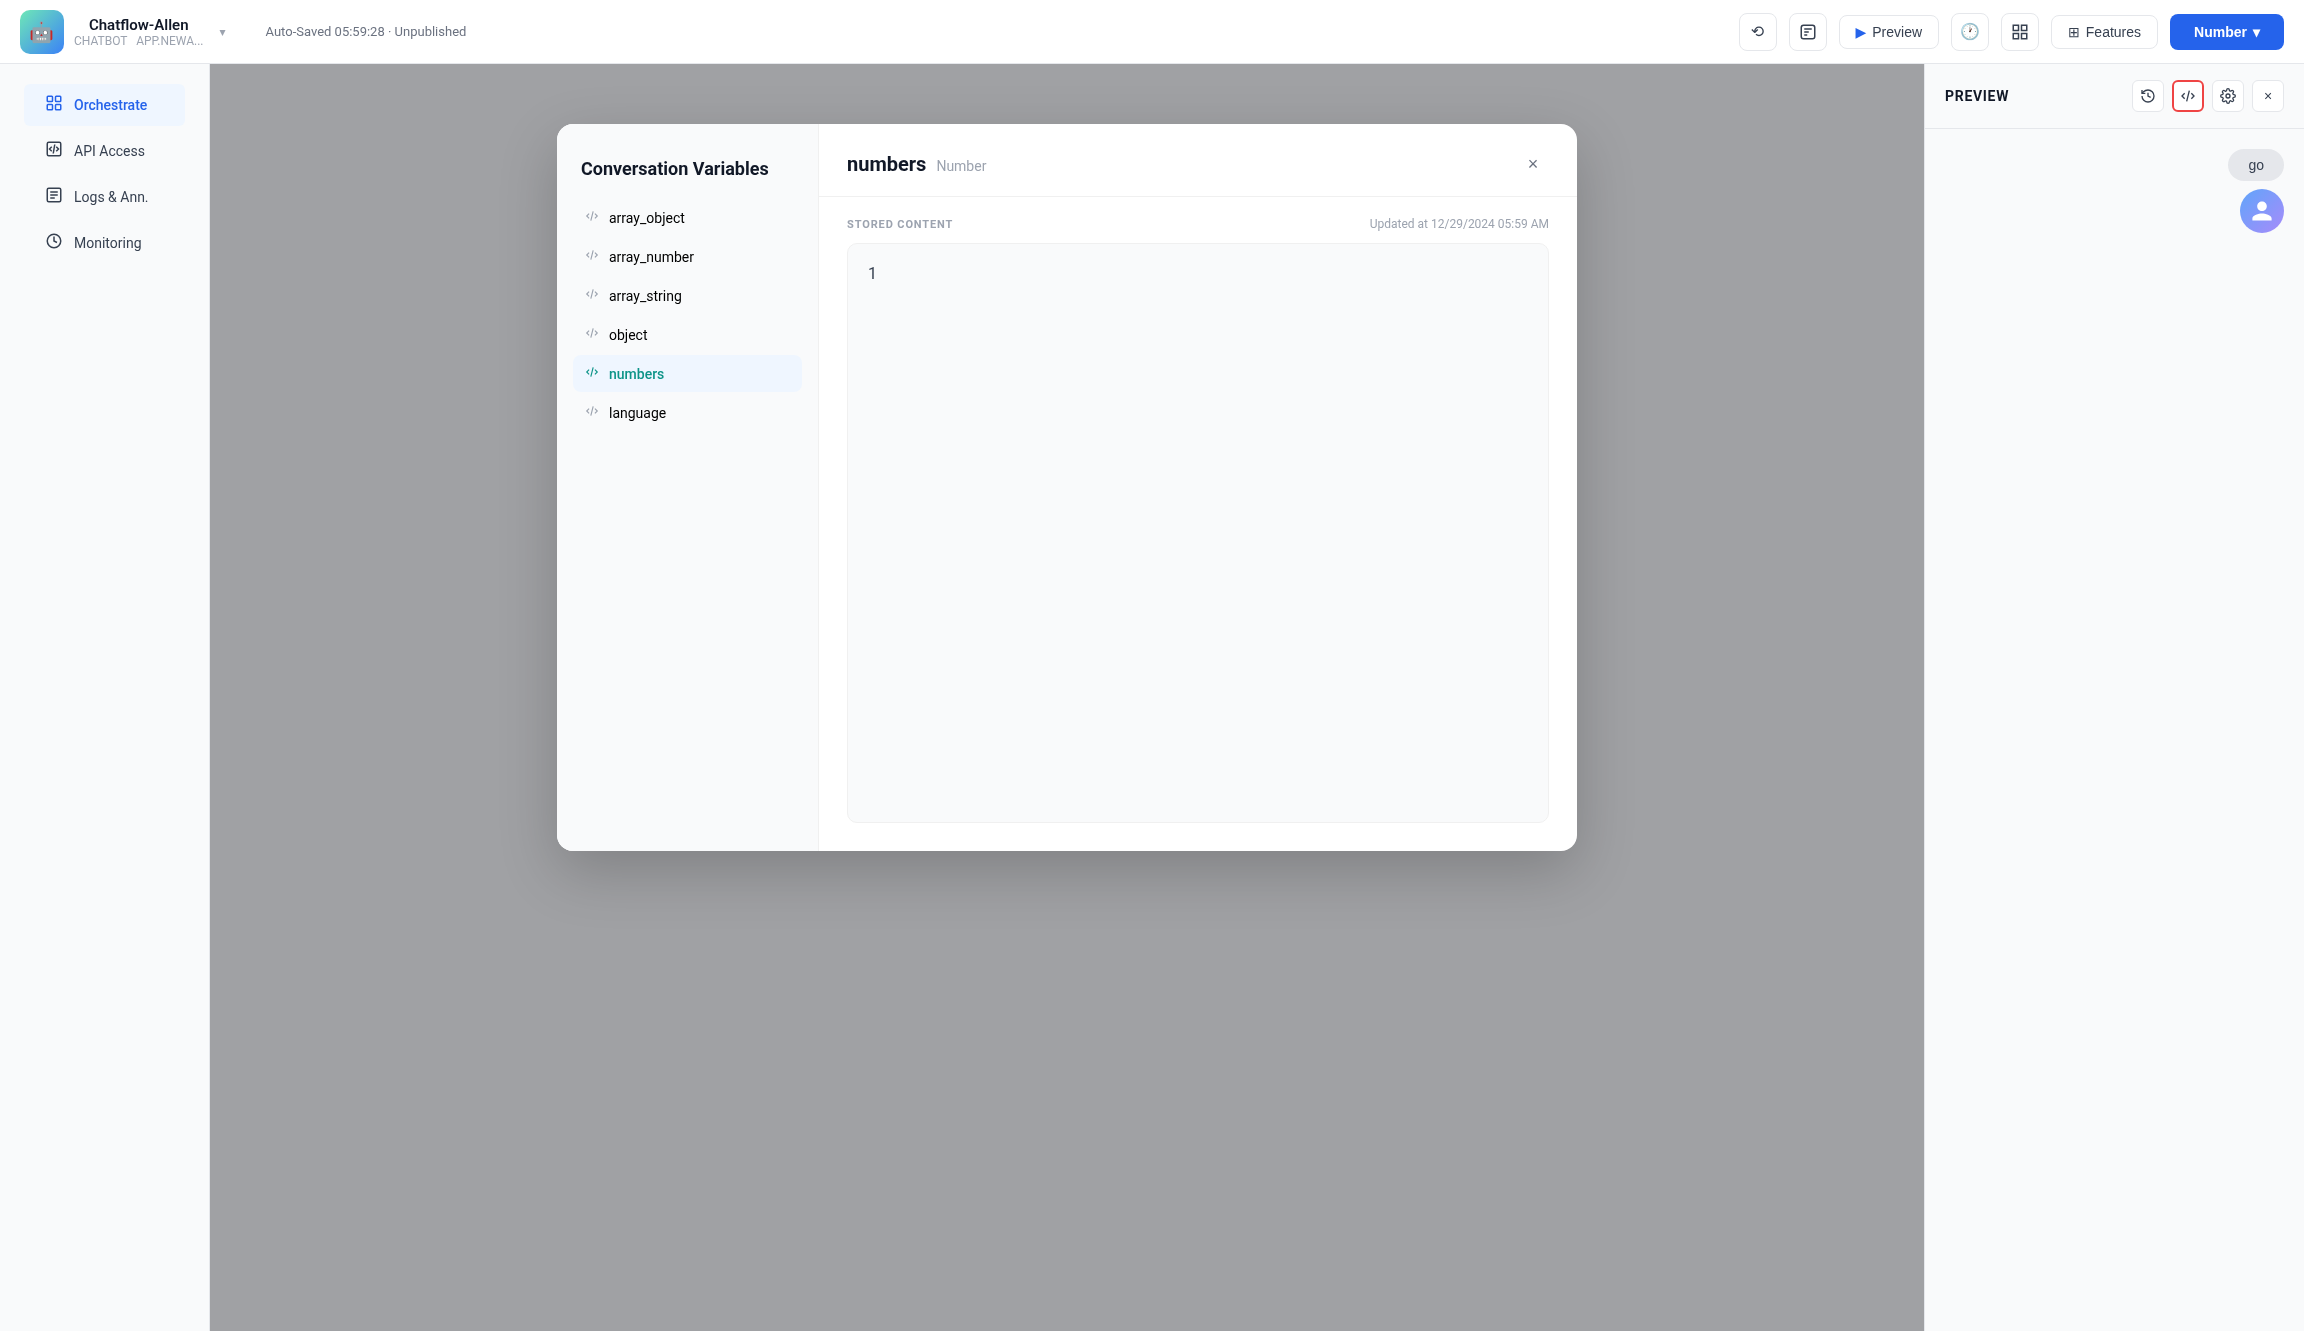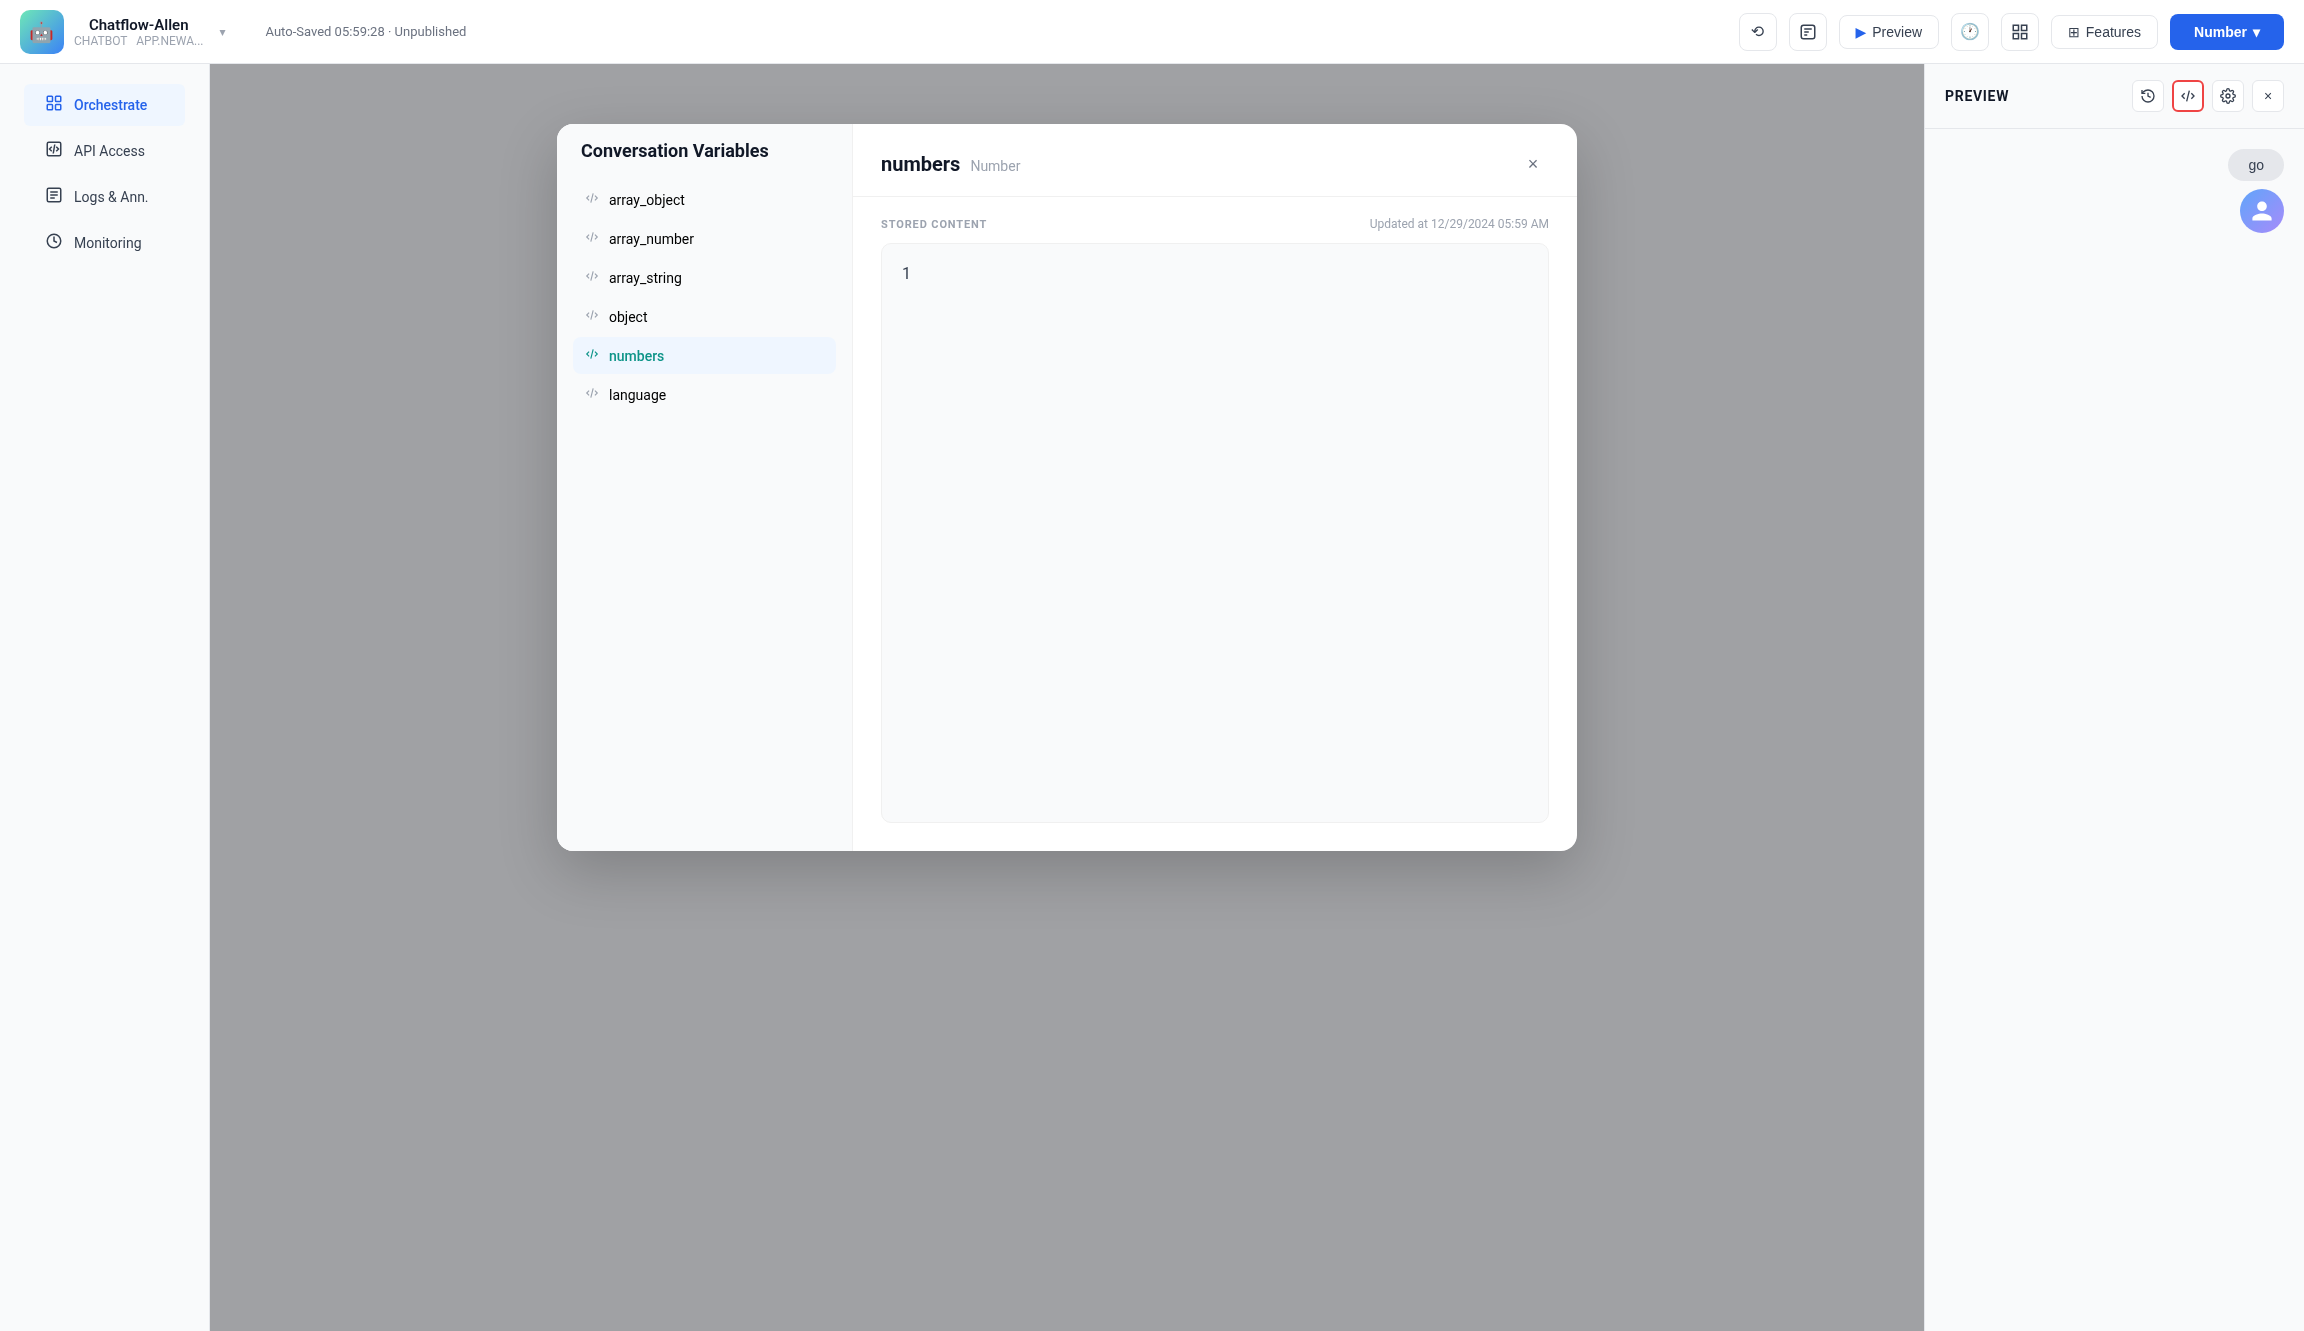--- a/index.html
+++ b/index.html
@@ -259,23 +259,23 @@
       width: 1020px;
       max-height: 800px;
       display: flex;
       flex-direction: row;
       overflow: hidden;
       box-shadow: 0 20px 60px rgba(0,0,0,0.2);
     }
 
     
     .modal-sidebar {
-      width: 296px;
+      width: 262px;
       background: #f9fafb;
-      padding: 16px 16px;
+      padding: 34px 16px;
       flex-shrink: 0;
       border-right: 1px solid #f0f0f0;
     }
     .modal-sidebar-title {
       font-size: 18px;
       font-weight: 700;
       color: #111827;
       margin-bottom: 20px;
       padding: 0 8px;
     }

